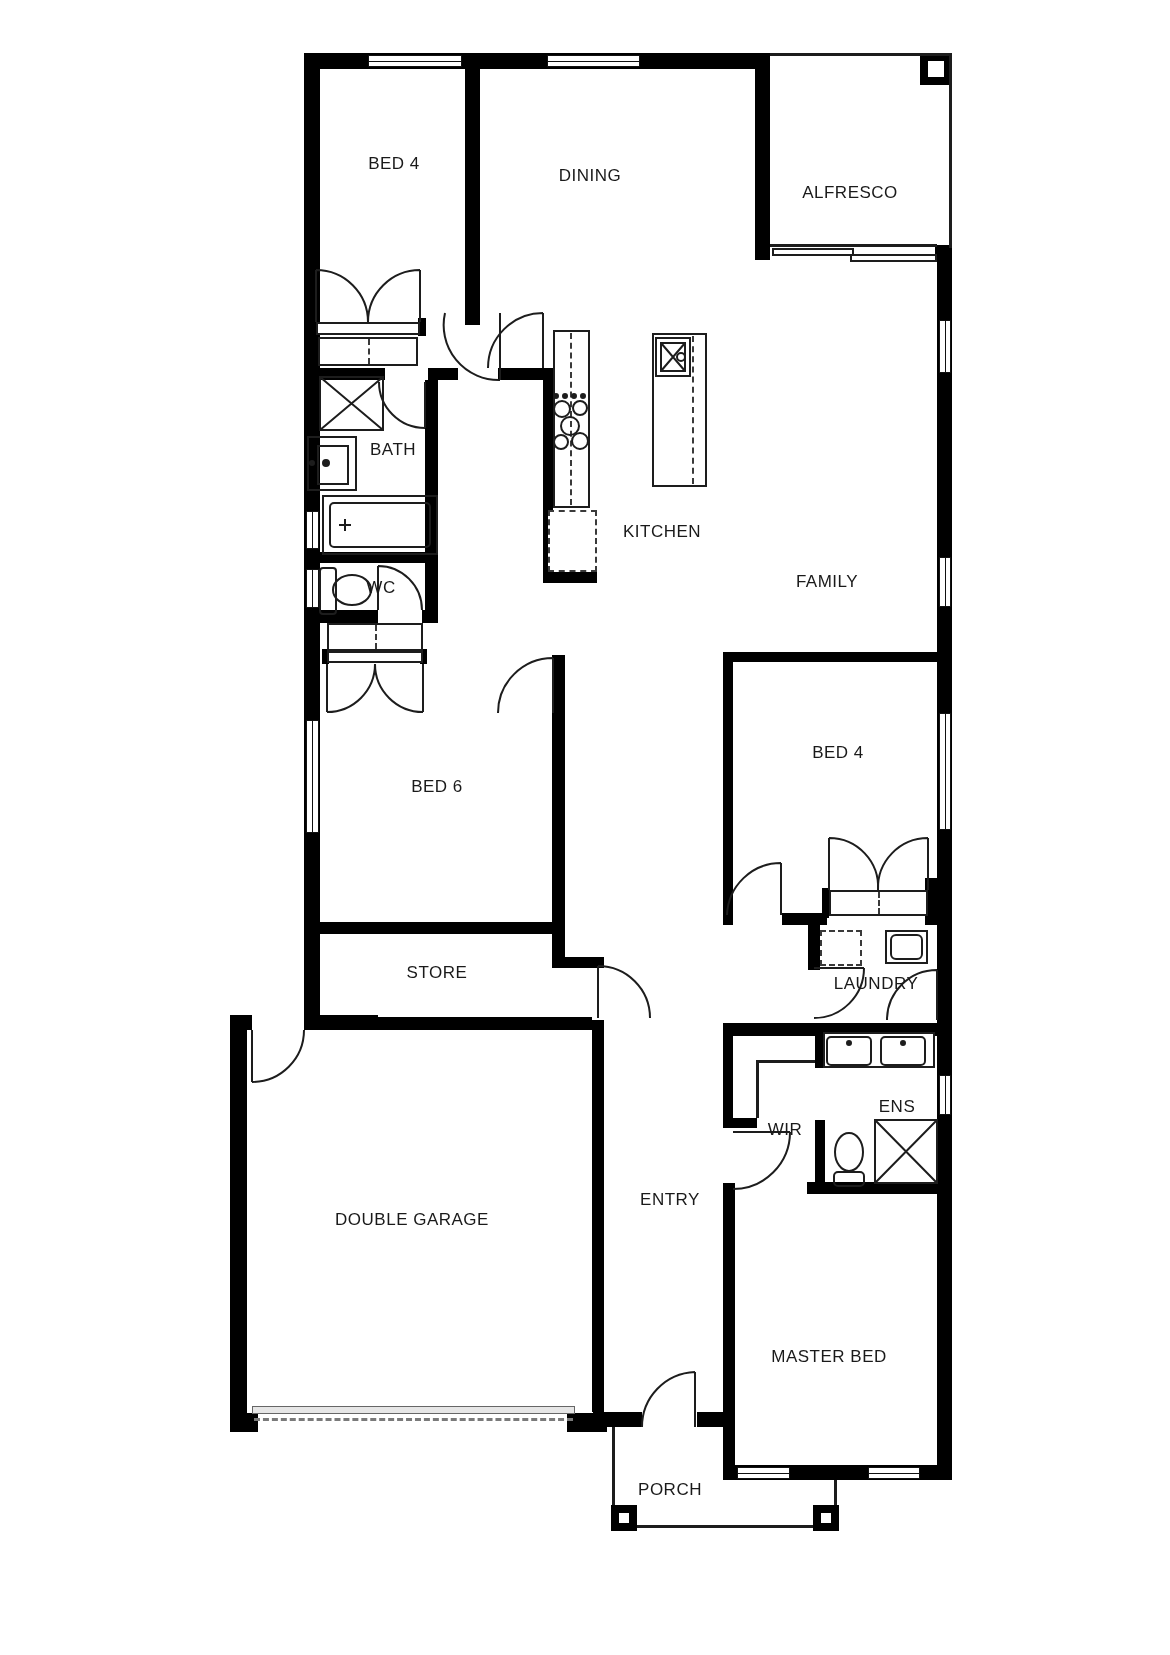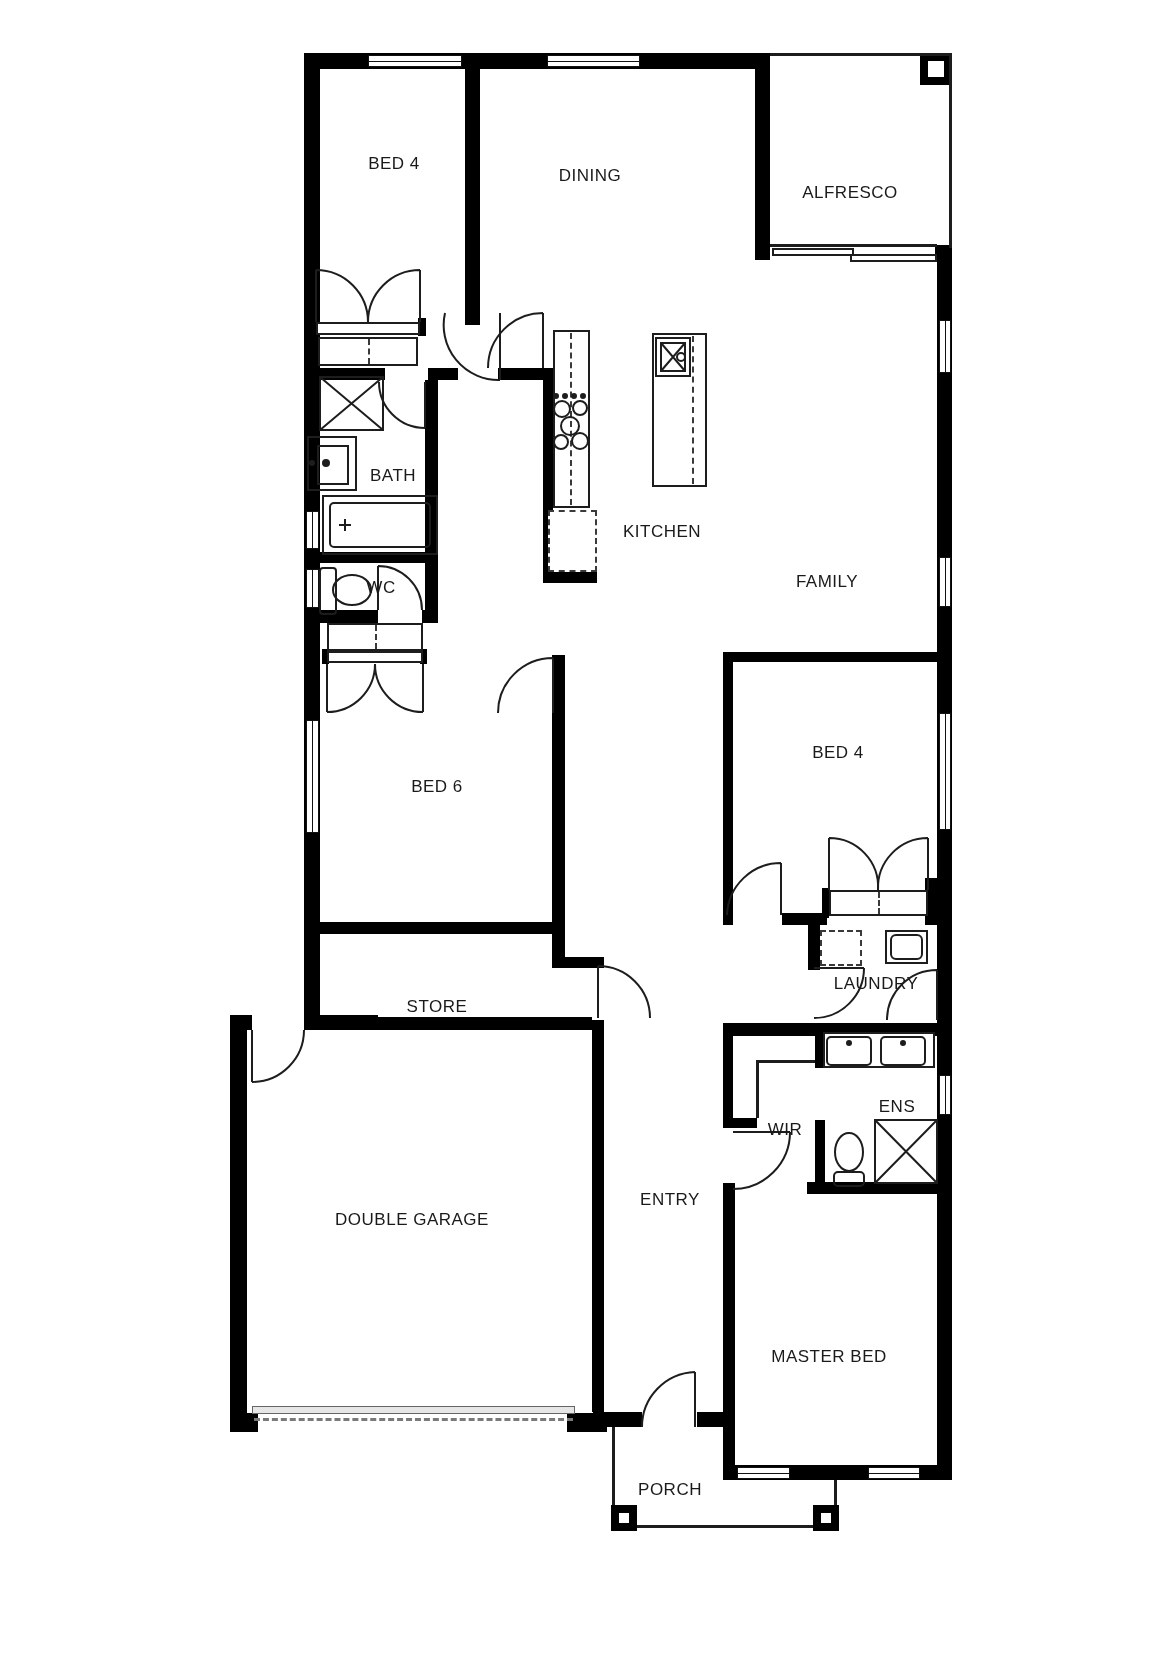--- a/index.html
+++ b/index.html
@@ -241,27 +241,27 @@
       <g>
         <rect x="875" y="1120" width="62" height="63"></rect>
         <path d="M875,1120 L937,1183 M937,1120 L875,1183"></path>
       </g>
     </g>
   </svg>
 
   <span class="rlbl" style="left:394px;top:164px">BED 4</span>
   <span class="rlbl" style="left:590px;top:176px">DINING</span>
   <span class="rlbl" style="left:850px;top:193px">ALFRESCO</span>
-  <span class="rlbl" style="left:393px;top:476px">BATH</span>
+  <span class="rlbl" style="left:393px;top:450px">BATH</span>
   <span class="rlbl" style="left:662px;top:532px">KITCHEN</span>
   <span class="rlbl" style="left:381px;top:588px">WC</span>
   <span class="rlbl" style="left:827px;top:582px">FAMILY</span>
   <span class="rlbl" style="left:437px;top:787px">BED 6</span>
   <span class="rlbl" style="left:838px;top:753px">BED 4</span>
-  <span class="rlbl" style="left:437px;top:1007px">STORE</span>
+  <span class="rlbl" style="left:437px;top:973px">STORE</span>
   <span class="rlbl" style="left:876px;top:984px">LAUNDRY</span>
   <span class="rlbl" style="left:785px;top:1130px">WIR</span>
   <span class="rlbl" style="left:897px;top:1107px">ENS</span>
   <span class="rlbl" style="left:412px;top:1220px">DOUBLE GARAGE</span>
   <span class="rlbl" style="left:670px;top:1200px">ENTRY</span>
   <span class="rlbl" style="left:829px;top:1357px">MASTER BED</span>
   <span class="rlbl" style="left:670px;top:1490px">PORCH</span>
 
 </div>
 

